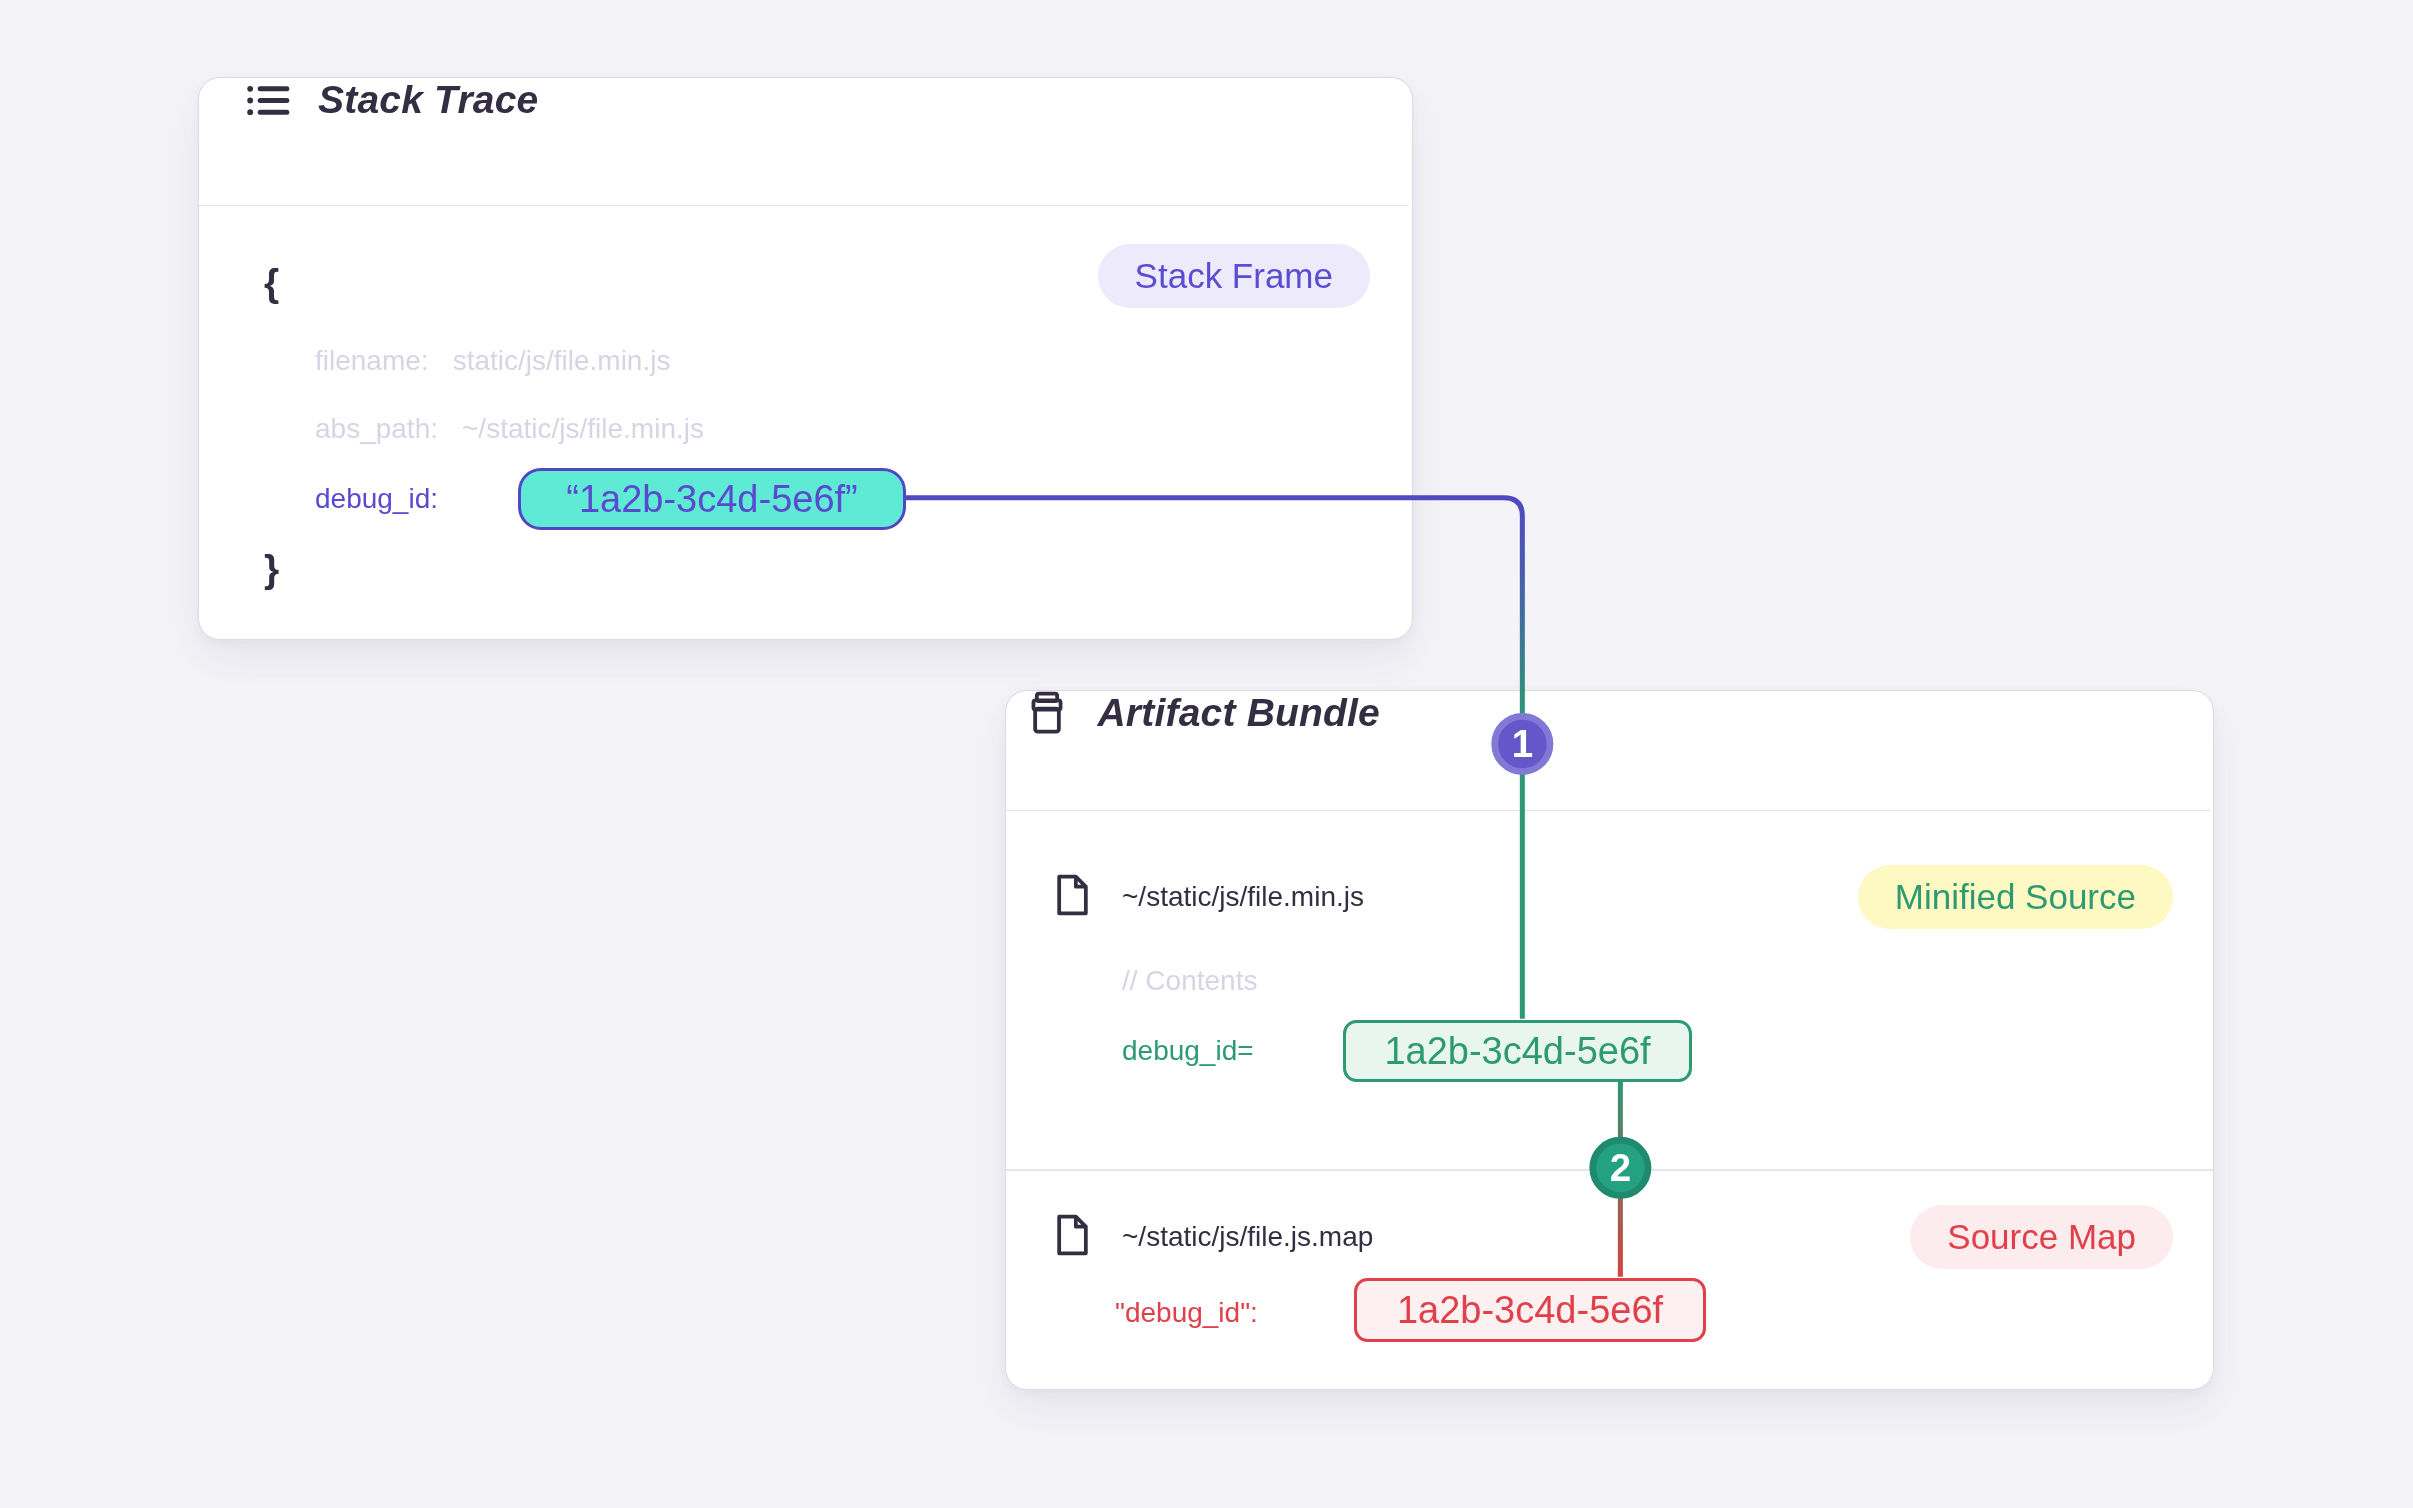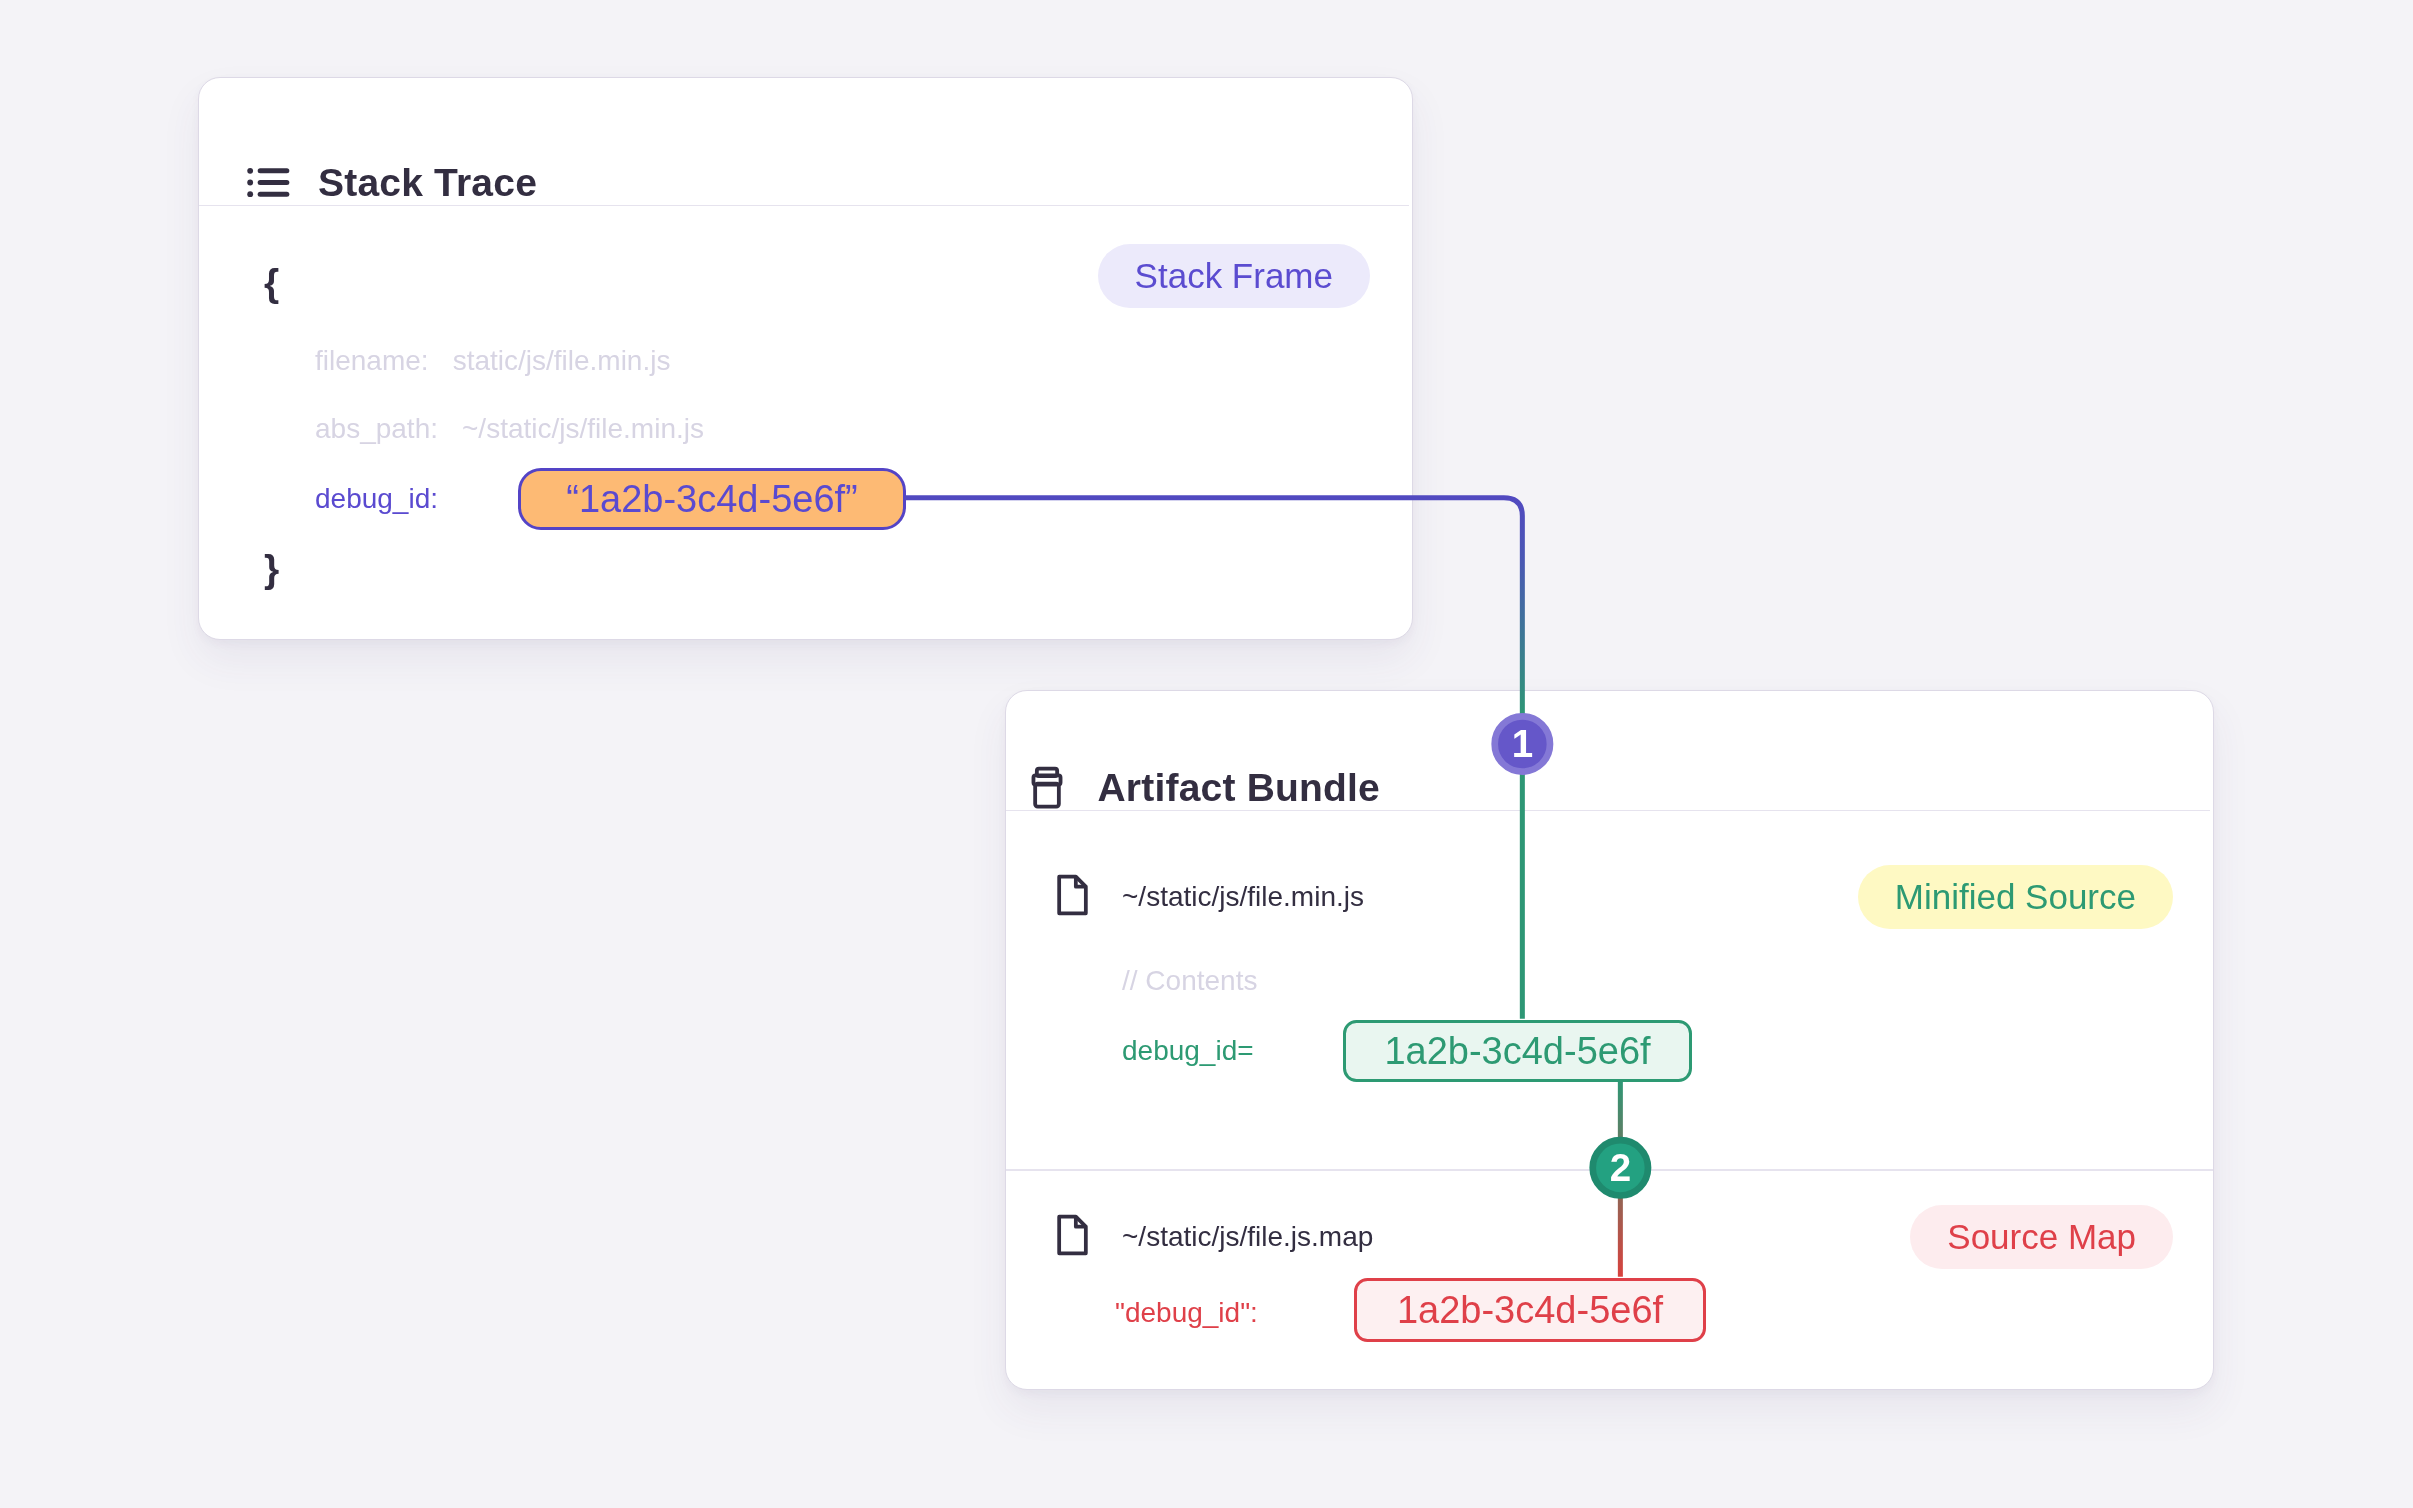--- a/index.html
+++ b/index.html
@@ -10,22 +10,23 @@
     -webkit-font-smoothing:antialiased;
   }
   .card{
     position:absolute;background:#ffffff;
     border:1.7px solid #ddd9e6;border-radius:22px;
     box-shadow:0 20px 40px rgba(70,60,110,0.07),0 3.4px 8.4px rgba(70,60,110,0.04);
     box-sizing:border-box;
   }
   .card-header{
     position:absolute;left:0;top:0;right:3px;
-    display:flex;align-items:flex-end;
+    display:flex;align-items:flex-start;
     border-bottom:1.7px solid #e6e3ee;
+    font-style:italic;
   }
   .card-title{
     font-size:39px;font-weight:700;color:#332e41;letter-spacing:0.2px;white-space:nowrap;
   }
   .hdr-icon{display:flex;align-items:center;justify-content:center;}
   .code-row{
     position:absolute;transform:translateY(-50%);
     font-size:28px;line-height:1;white-space:nowrap;
     display:flex;align-items:center;
   }
@@ -43,21 +44,21 @@
   }
   .pill.purple{background:#eceafb;color:#5b4cd0;}
   .pill.green{background:#fef9c3;color:#2d9a73;}
   .pill.red{background:#fdecee;color:#df4049;}
   .vbox{
     position:absolute;box-sizing:border-box;
     display:flex;align-items:center;justify-content:center;
     font-size:38px;white-space:nowrap;
     border-radius:13.4px;border:3.4px solid;
   }
-  .vbox.purple{border-color:#5444c6;background:#fdba74;color:#5a4ad0;border-radius:23px;}
+  .vbox.purple{border-color:#5444c6;background:#5eead4;color:#5a4ad0;border-radius:23px;}
   .vbox.green{border-color:#2d9a73;background:#e9f6f0;color:#2d9a73;}
   .vbox.red{border-color:#df4049;background:#fdf0f1;color:#df4049;}
   .divider{
     position:absolute;left:0;right:0;height:1.7px;background:#e6e3ee;
   }
   .file-row-icon{position:absolute;transform:translateY(-50%);display:flex;}
   .file-path{color:#332e41;}
   #connector-layer{
     position:absolute;left:0;top:0;width:2413px;height:1508px;
     pointer-events:none;

